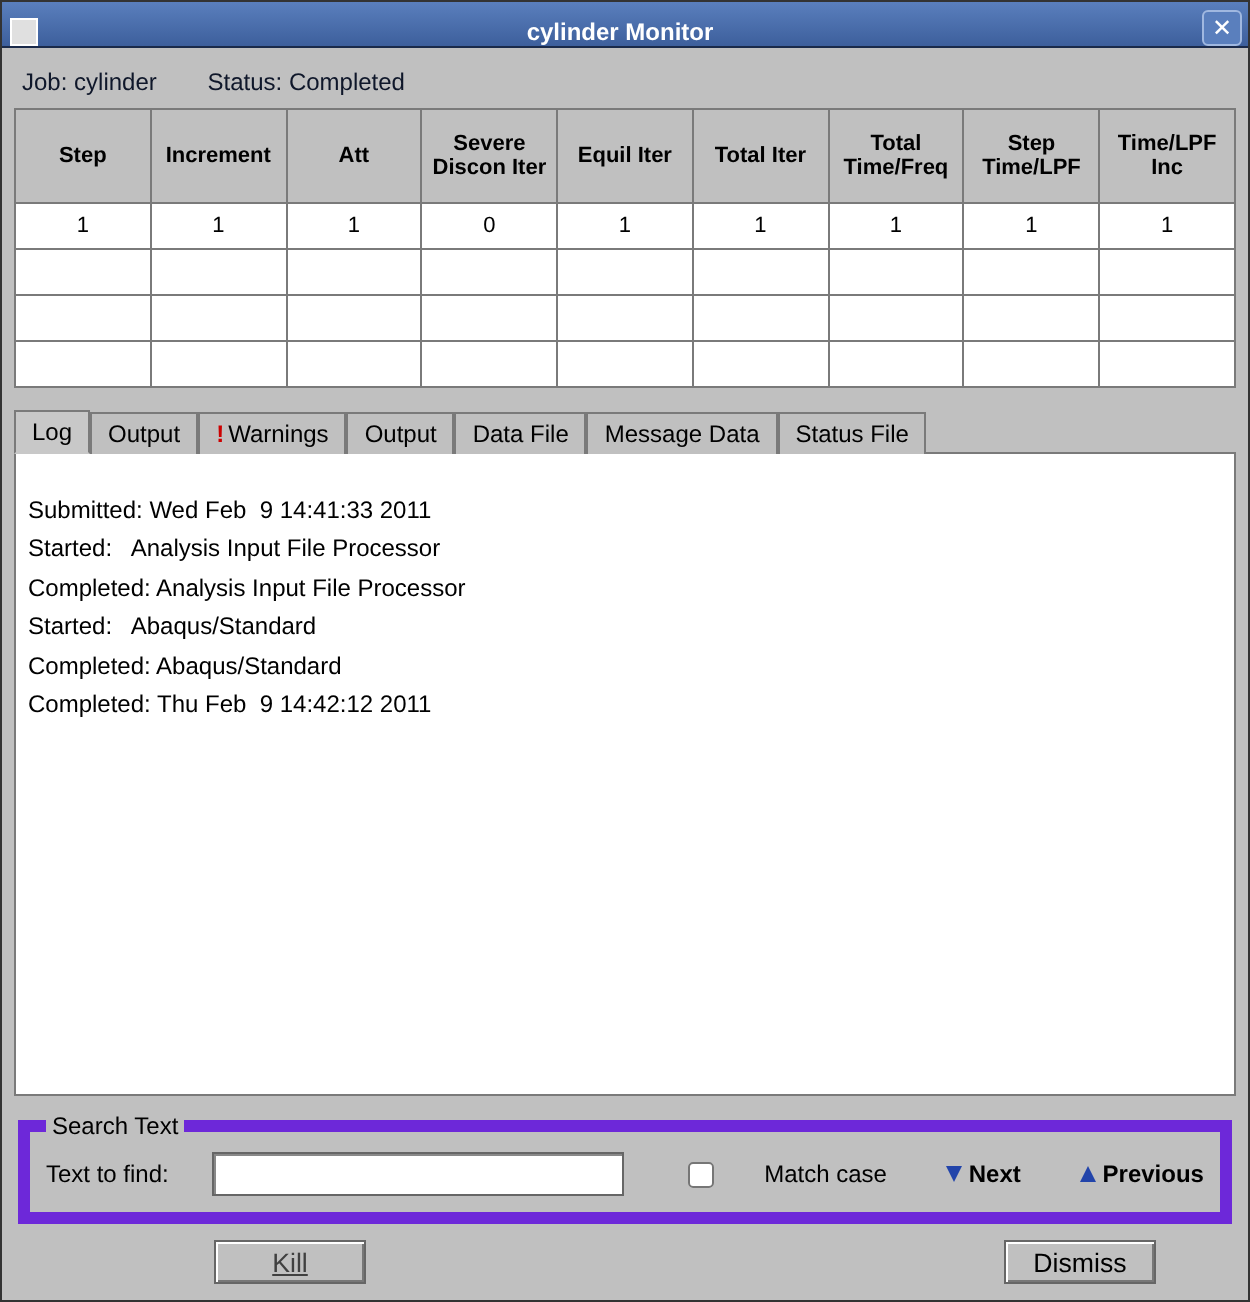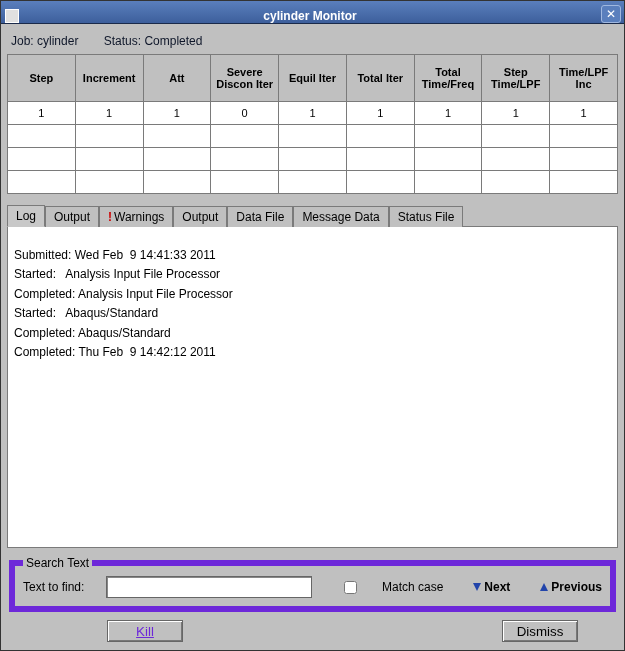--- a/index.html
+++ b/index.html
@@ -180,21 +180,21 @@
   }
   .btn {
     min-width: 76px;
     height: 22px;
     background: #c0c0c0;
     border: 1px solid #666;
     box-shadow: inset 1px 1px 0 #fff, inset -1px -1px 0 #777;
     cursor: pointer;
   }
   .btn[disabled] {
-    color: #6d28d9;
+    color: #404040;
     cursor: default;
     text-decoration: underline;
   }
 </style>
 </head>
 <body>
 
 <div class="window">
 
   <div class="titlebar">

